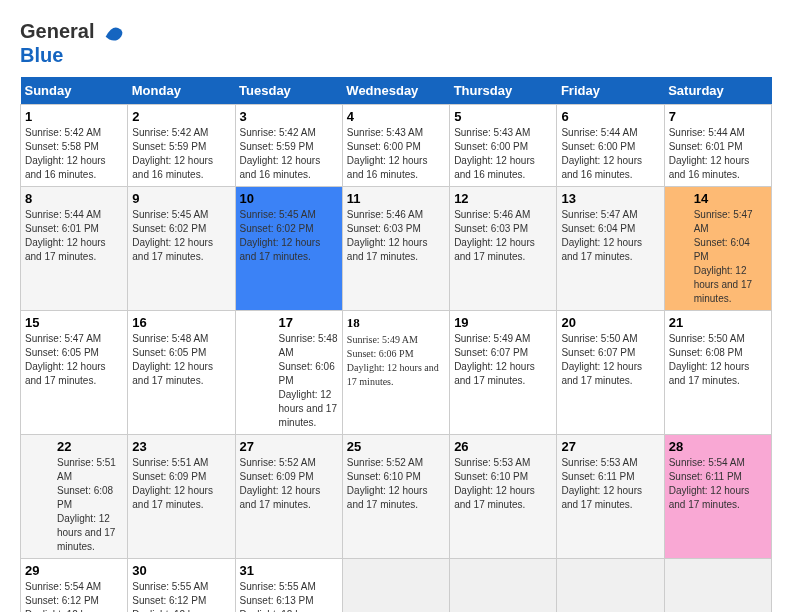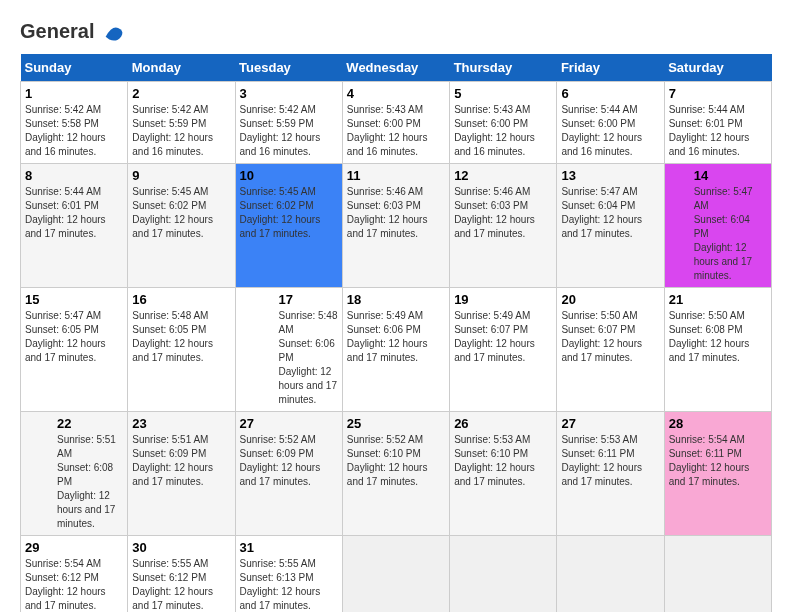--- a/index.html
+++ b/index.html
@@ -84,20 +84,21 @@
     <div>
       <div style="display:flex;align-items:center;">
         <div style="font-size:20px;font-weight:bold;color:#333;line-height:1.1;">
           <span>General</span>
           <svg class="logo-icon" viewBox="0 0 30 30" style="display:inline-block;vertical-align:middle;width:22px;height:22px;">
             <path d="M5 20 Q15 2 25 10 Q30 14 26 20 Q20 28 10 24 Z" fill="#1565c0"></path>
           </svg>
         </div>
         <div></div>
       </div>
+      <div style="font-size:20px;font-weight:bold;color:#1565c0;">Blue</div>
     </div>
   </div>
   <div class="title-area">
     <div class="month-title"></div>
     <div class="location-title"></div>
   </div>
 </div>
 
 <table>
   <thead>
@@ -212,21 +213,21 @@
         </div>
       </td>
         <td style="background: rgb(245, 245, 245);">
         <span class="day-num">13</span>
         <div class="day-info">
           Sunrise: 5:47 AM<br>
           Sunset: 6:04 PM<br>
           Daylight: 12 hours and 17 minutes.
         </div>
       </td>
-        <td style="background: #d946ef; padding-left: 29px;">
+        <td style="background: #fdba74; padding-left: 29px;">
         <span class="day-num">14</span>
         <div class="day-info">
           Sunrise: 5:47 AM<br>
           Sunset: 6:04 PM<br>
           Daylight: 12 hours and 17 minutes.
         </div>
       </td>
       </tr>
       <tr>
         <td style="background: rgb(255, 255, 255);">
@@ -246,21 +247,21 @@
         </div>
       </td>
         <td style="background: rgb(255, 255, 255); padding-left: 43px;">
         <span class="day-num">17</span>
         <div class="day-info">
           Sunrise: 5:48 AM<br>
           Sunset: 6:06 PM<br>
           Daylight: 12 hours and 17 minutes.
         </div>
       </td>
-        <td style="background: rgb(255, 255, 255);">
+        <td style="background: rgb(255, 255, 255); font-family: Liberation Serif, serif;">
         <span class="day-num">18</span>
         <div class="day-info">
           Sunrise: 5:49 AM<br>
           Sunset: 6:06 PM<br>
           Daylight: 12 hours and 17 minutes.
         </div>
       </td>
         <td style="background: rgb(255, 255, 255);">
         <span class="day-num">19</span>
         <div class="day-info">

